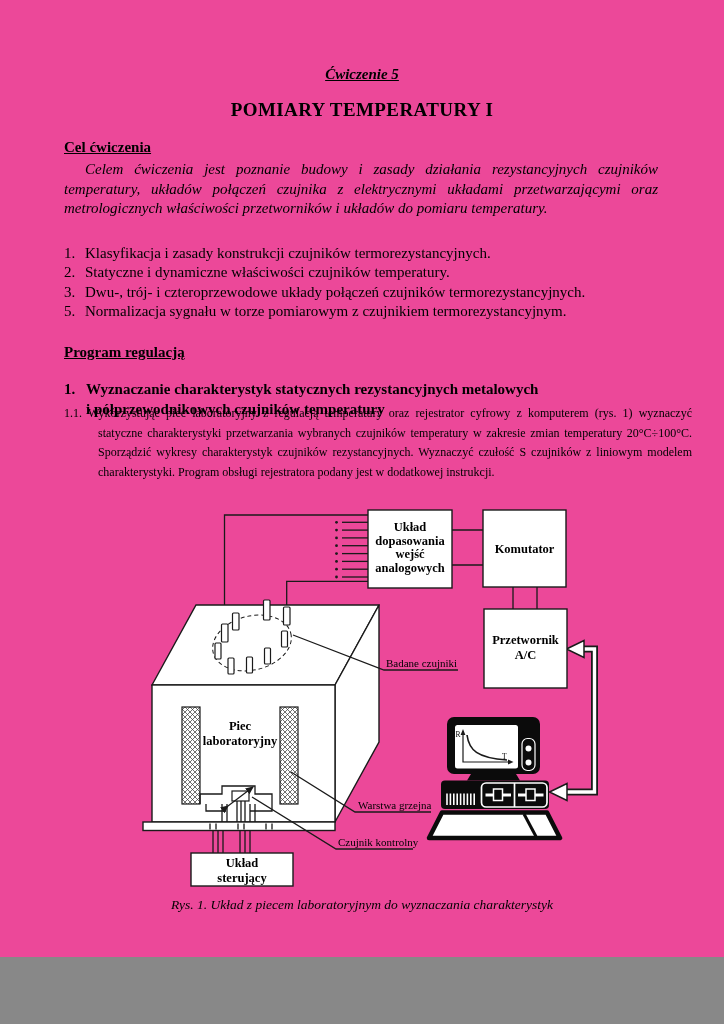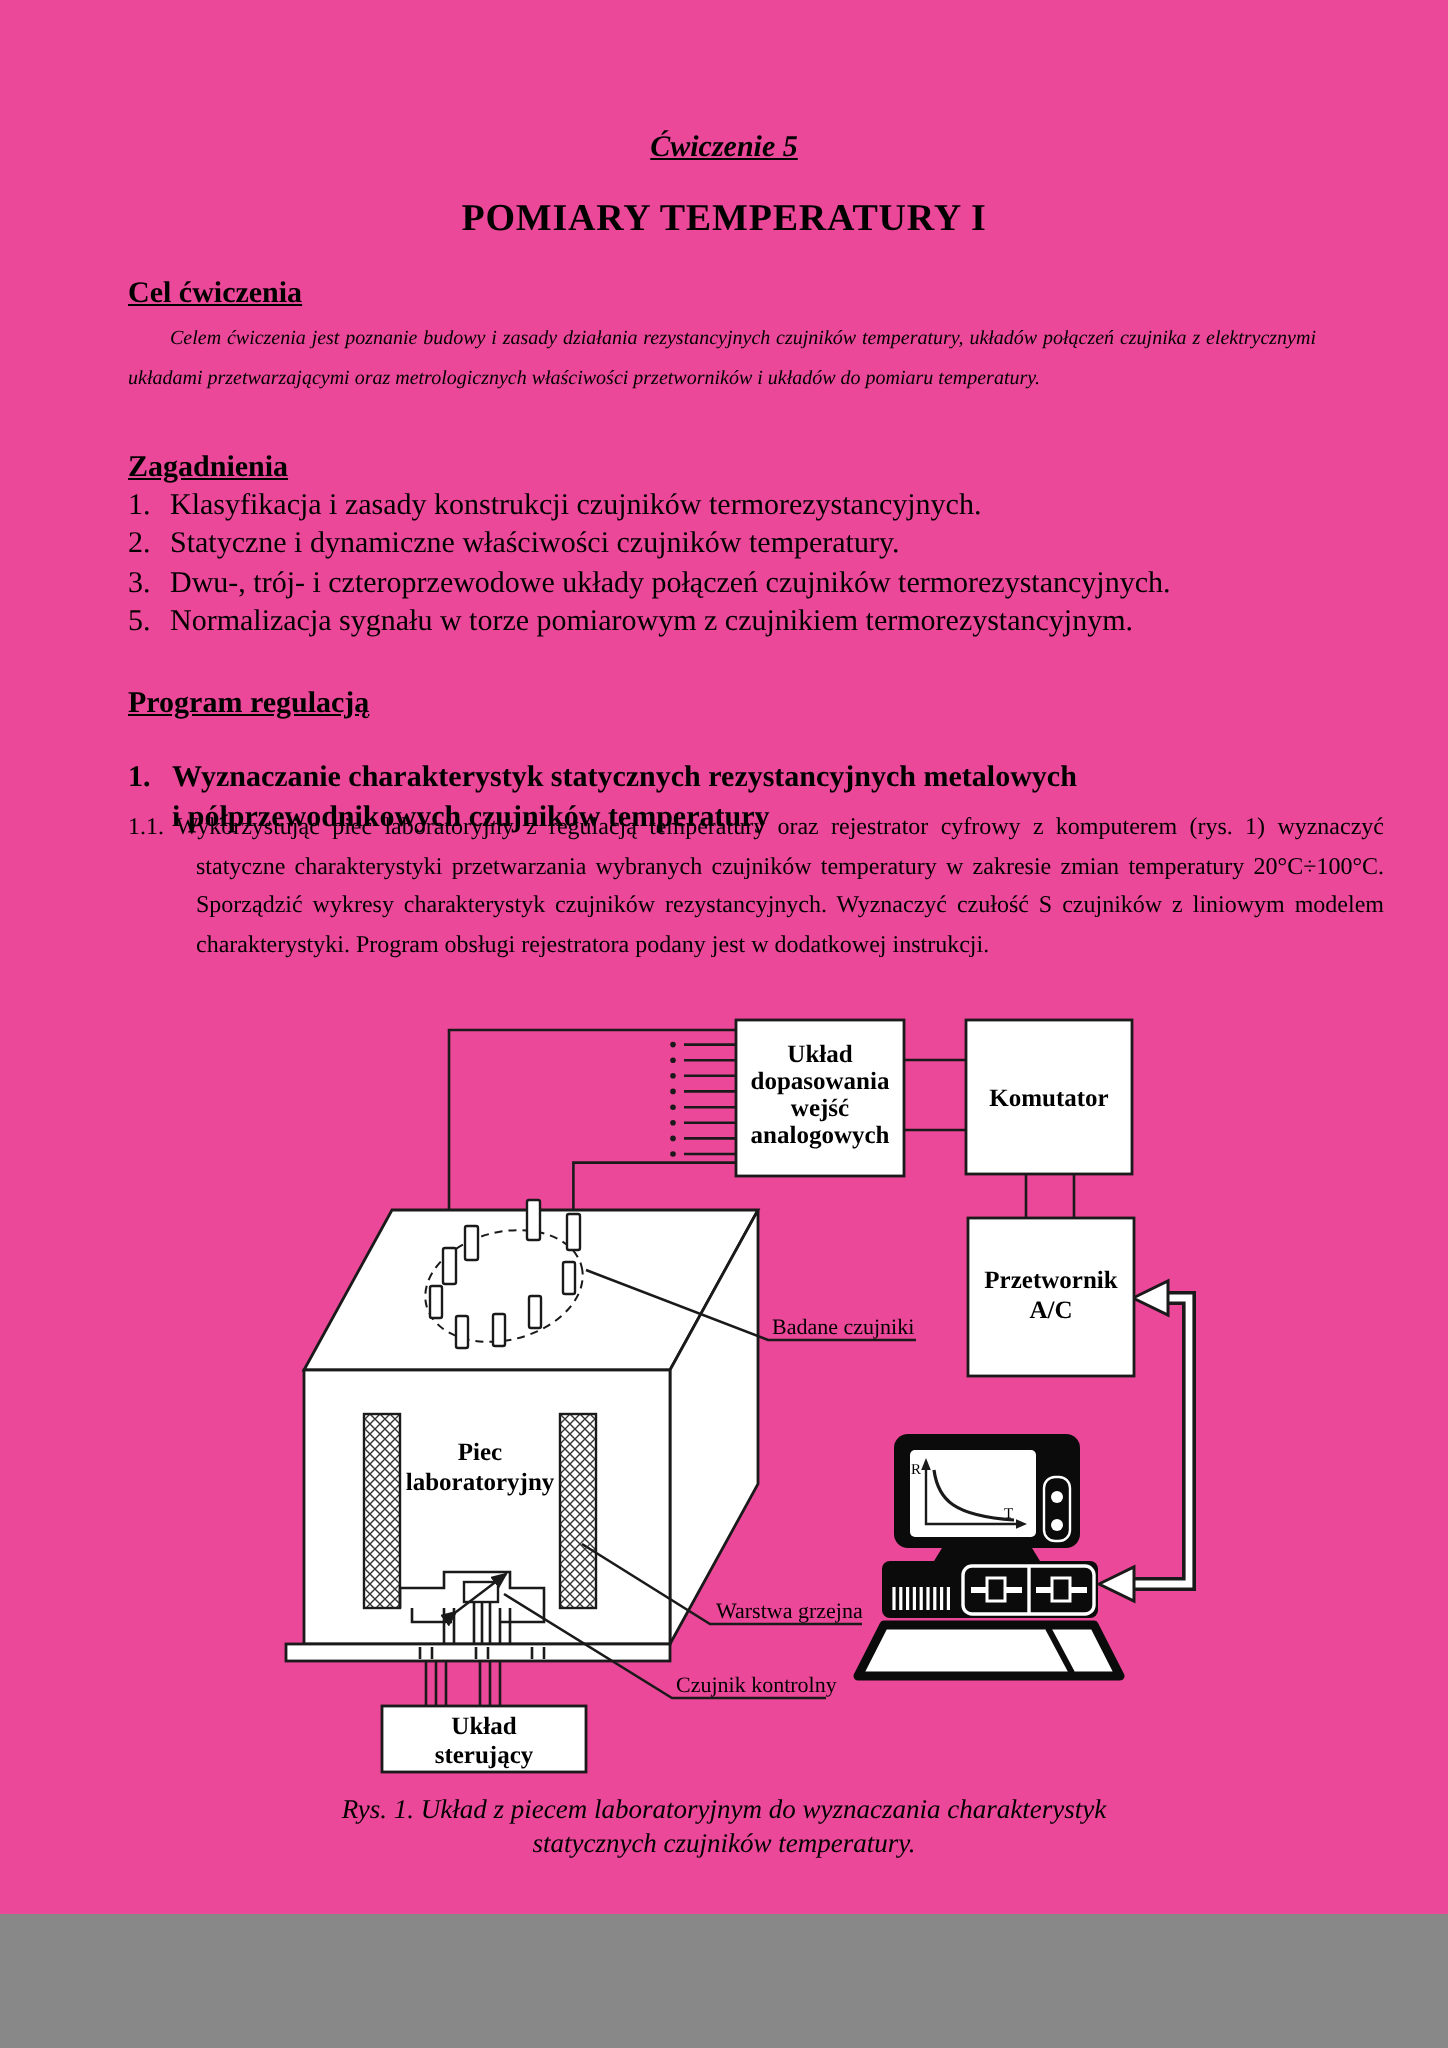--- a/index.html
+++ b/index.html
@@ -6,21 +6,21 @@
   .page{position:relative;width:724px;height:957px;background:#ec4899;
         font-family:"Liberation Serif",serif;color:#000;overflow:hidden;}
   .abs{position:absolute;}
   .centered{left:0;width:724px;text-align:center;}
   .content{left:64px;width:594px;}
   .exercise{top:66px;font-size:15px;font-weight:bold;font-style:italic;
             text-decoration:underline;}
   .doc-title{top:99px;font-size:19px;font-weight:bold;letter-spacing:.4px;}
   .sec-h{font-size:15px;font-weight:bold;text-decoration:underline;}
   .cel-h{top:139px;}
-  .cel-p{top:160px;font-size:10px;font-style:italic;text-align:justify;
+  .cel-p{top:160px;font-size:15px;font-style:italic;text-align:justify;
          text-indent:21px;line-height:19.6px;}
   .zag-h{top:226px;}
   .zag-list{top:244px;font-size:15px;line-height:19.4px;}
   .li .num{display:inline-block;width:21px;}
   .prog-h{top:344px;}
   .prog1{top:380px;font-size:15px;font-weight:bold;line-height:19.5px;
          padding-left:22px;text-indent:-22px;}
   .prog1 .num{display:inline-block;width:22px;text-indent:0;}
   .prog11{top:404px;font-size:12px;line-height:19.6px;text-align:justify;
           padding-left:34px;text-indent:-34px;}
@@ -39,21 +39,20 @@
 <body>
 
 <div class="page">
 
   <div class="abs centered exercise">Ćwiczenie 5</div>
   <div class="abs centered doc-title">POMIARY TEMPERATURY I</div>
 
   <div class="abs content sec-h cel-h">Cel ćwiczenia</div>
   <div class="abs content cel-p">Celem ćwiczenia jest poznanie budowy i zasady działania rezystancyjnych czujników temperatury, układów połączeń czujnika z elektrycznymi układami przetwarzającymi oraz metrologicznych właściwości przetworników i układów do pomiaru temperatury.</div>
 
-  <div class="abs content sec-h zag-h">Zagadnienia</div>
   <div class="abs content zag-list">
     <div class="li"><span class="num">1.</span><span>Klasyfikacja i zasady konstrukcji czujników termorezystancyjnych.</span></div>
     <div class="li"><span class="num">2.</span><span>Statyczne i dynamiczne właściwości czujników temperatury.</span></div>
     <div class="li"><span class="num">3.</span><span>Dwu-, trój- i czteroprzewodowe układy połączeń czujników termorezystancyjnych.</span></div>
     <div class="li"><span class="num">5.</span><span>Normalizacja sygnału w torze pomiarowym z czujnikiem termorezystancyjnym.</span></div>
   </div>
 
   <div class="abs content sec-h prog-h">Program regulacją</div>
   <div class="abs content prog1"><span class="num">1.</span><span>Wyznaczanie charakterystyk statycznych rezystancyjnych metalowych</span><br><span>i półprzewodnikowych czujników temperatury</span></div>
   <div class="abs content prog11"><span class="num">1.1.</span><span>Wykorzystując piec laboratoryjny z regulacją temperatury oraz rejestrator cyfrowy z komputerem (rys. 1) wyznaczyć statyczne charakterystyki przetwarzania wybranych czujników temperatury w zakresie zmian temperatury 20°C÷100°C. Sporządzić wykresy charakterystyk czujników rezystancyjnych. Wyznaczyć czułość S czujników z liniowym modelem charakterystyki.  Program obsługi rejestratora podany jest w dodatkowej instrukcji.</span></div>
@@ -206,17 +205,16 @@
         <path d="M518,298 H543.5" stroke="#fff" stroke-width="3"></path>
         <rect x="526" y="292" width="9" height="11.5" fill="#0b0b0b" stroke="#fff" stroke-width="1.5"></rect>
       </g>
       <polygon points="442,315.5 547,315.5 560,341 429,341" fill="#fff" stroke="#0b0b0b" stroke-width="4.5" stroke-linejoin="round"></polygon>
       <line x1="524" y1="317" x2="536" y2="339.5" stroke="#0b0b0b" stroke-width="3"></line>
     </g>
   </svg>
 
   <div class="abs centered caption">
     <div>Rys. 1. Układ z piecem laboratoryjnym do wyznaczania charakterystyk</div>
-    <div>statycznych czujników temperatury.</div>
   </div>
 
   <div class="abs pagenum">1</div>
 </div>
 
 </body></html>

